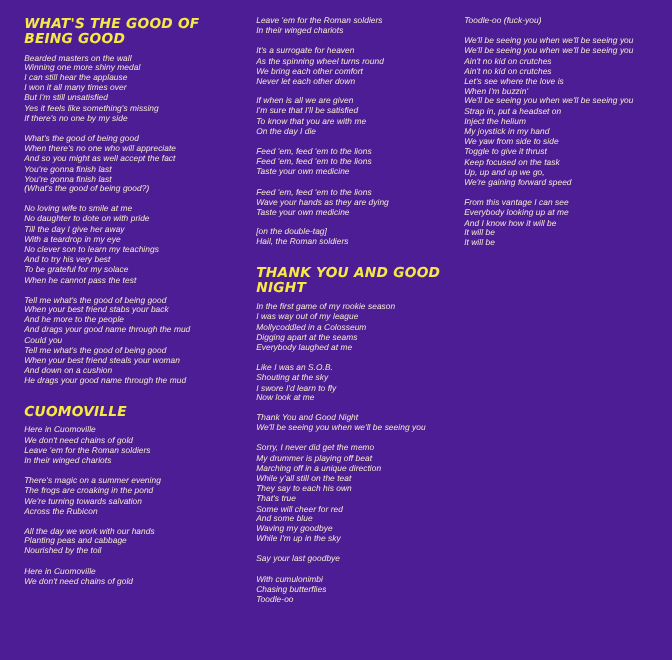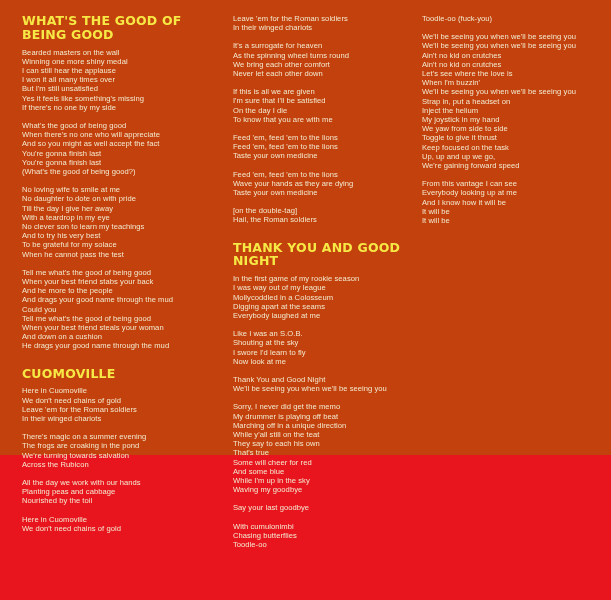--- a/index.html
+++ b/index.html
@@ -9,24 +9,25 @@
   body {
     width: 611px;
     height: 600px;
     background: #e8141e;
     font-family: "Liberation Sans", sans-serif;
     overflow: hidden;
   }
   #page {
     position: relative;
     width: 611px;
-    height: 455px;
-    background: #c2410c;
+    height: 600px;
+    background: #4c1d95;
     box-sizing: border-box;
     padding: 14px 10px 8px 22px;
+    font-style: italic;
   }
   .columns {
     display: flex;
     flex-direction: row;
     align-items: flex-start;
     gap: 0;
     height: 100%;
   }
   .col {
     box-sizing: border-box;
@@ -145,24 +146,24 @@
       </div>
 
       <div class="stanza">
         <div class="line">It's a surrogate for heaven</div>
         <div class="line">As the spinning wheel turns round</div>
         <div class="line">We bring each other comfort</div>
         <div class="line">Never let each other down</div>
       </div>
 
       <div class="stanza">
-        <div class="line">If this is all we are given</div>
+        <div class="line">If when is all we are given</div>
         <div class="line">I'm sure that I'll be satisfied</div>
+        <div class="line">To know that you are with me</div>
         <div class="line">On the day I die</div>
-        <div class="line">To know that you are with me</div>
       </div>
 
       <div class="stanza">
         <div class="line">Feed 'em, feed 'em to the lions</div>
         <div class="line">Feed 'em, feed 'em to the lions</div>
         <div class="line">Taste your own medicine</div>
       </div>
 
       <div class="stanza">
         <div class="line">Feed 'em, feed 'em to the lions</div>
@@ -199,22 +200,22 @@
 
       <div class="stanza">
         <div class="line">Sorry, I never did get the memo</div>
         <div class="line">My drummer is playing off beat</div>
         <div class="line">Marching off in a unique direction</div>
         <div class="line">While y'all still on the teat</div>
         <div class="line">They say to each his own</div>
         <div class="line">That's true</div>
         <div class="line">Some will cheer for red</div>
         <div class="line">And some blue</div>
+        <div class="line">Waving my goodbye</div>
         <div class="line">While I'm up in the sky</div>
-        <div class="line">Waving my goodbye</div>
       </div>
 
       <div class="stanza">
         <div class="line">Say your last goodbye</div>
       </div>
 
       <div class="stanza">
         <div class="line">With cumulonimbi</div>
         <div class="line">Chasing butterflies</div>
         <div class="line">Toodle-oo</div>

